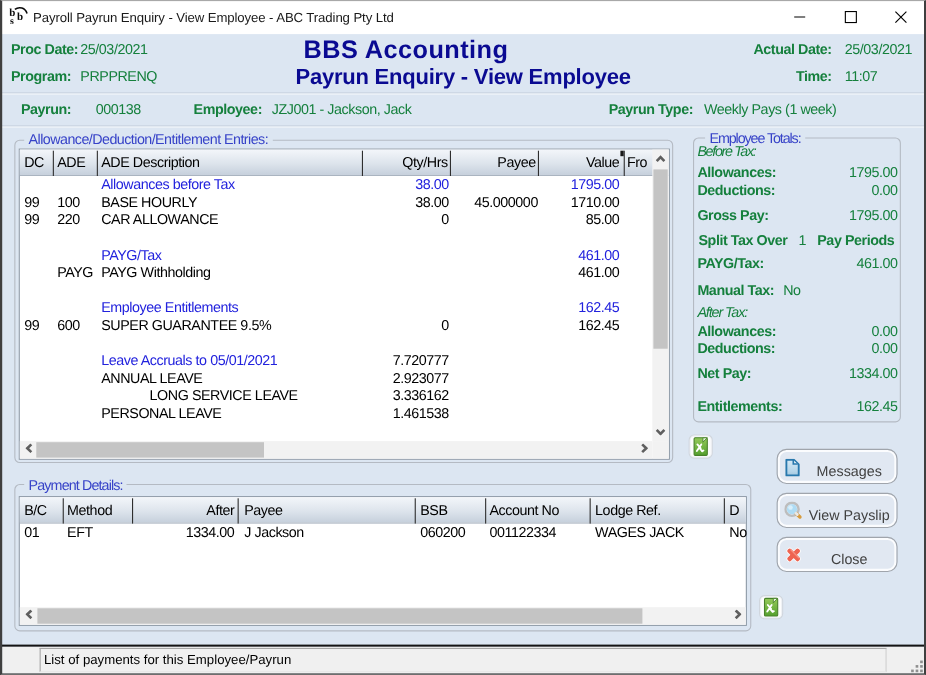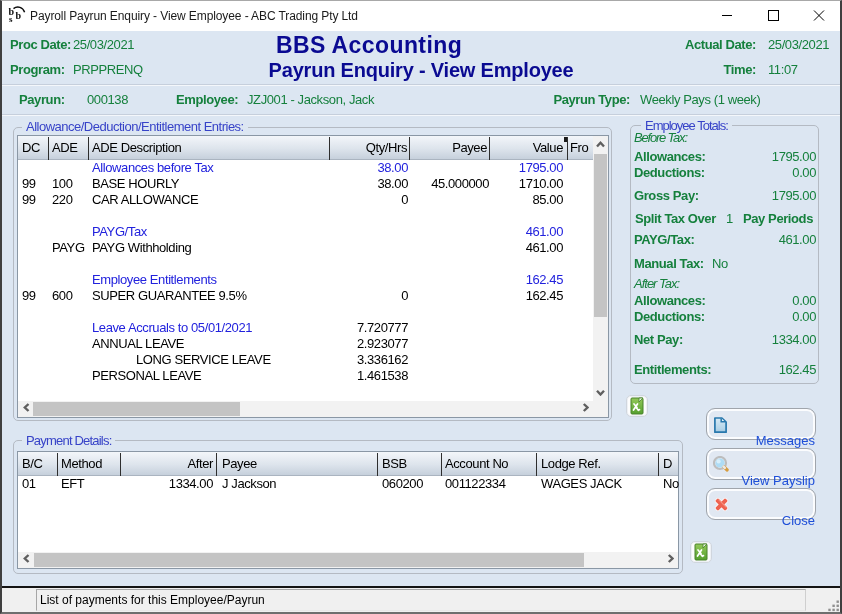--- a/index.html
+++ b/index.html
@@ -10,21 +10,21 @@
   .nav { color:#0a0a92; }
   .t13 { font-size:13px; color:#15803d; line-height:16px; white-space:nowrap; letter-spacing:-0.4px; }
   .blue { color:#2222dd; }
   .grp { position:absolute; border:1px solid #b4bac3; border-radius:5px; }
   .grplbl { position:absolute; background:#dce6f2; padding:0 4px; font-size:13px; color:#3743c8; line-height:13px; white-space:nowrap; letter-spacing:-0.5px; }
   .hdrsep { position:absolute; width:1px; background:#2e2e2e; }
   .row { position:absolute; height:16px; font-size:13px; line-height:16px; white-space:nowrap; letter-spacing:-0.4px; }
   .cell { position:absolute; top:0; height:16px; }
   .r { text-align:right; }
   .btn { position:absolute; left:706px; width:110px; height:32px; background:#e1e8f2; border:1px solid #a0a5ac; border-radius:9px; box-shadow:inset 0 0 0 2px #fbfcfe; }
-  .btn .txt { position:absolute; left:22px; right:0; top:16px; height:32px; line-height:32px; text-align:right; font-size:13px; color:#1d4ed8; }
+  .btn .txt { position:absolute; left:22px; right:0; top:4px; height:32px; line-height:32px; text-align:center; font-size:13px; color:#404040; }
   .sb { background:#f2f2f2; position:absolute; }
   .sbthumb { background:#c4c4c4; position:absolute; }
   .xlbtn { position:absolute; width:22px; height:22px; border:1px solid #d0d6de; border-radius:5px; background:#fdfdfd; box-shadow:0 0 0 1px #eef1f5 inset; }
 </style>
 </head>
 <body>
 
 <div class="abs" style="left:0;top:0;width:842px;height:614px;border-top:1px solid #a8a8a8;border-left:2px solid #3f3f3f;border-right:2px solid #3f3f3f;border-bottom:2px solid #6e6e6e;z-index:50;pointer-events:none;"></div>
 
 <div class="abs" style="left:1px;top:0;width:840px;height:31px;background:#ffffff;"></div>

